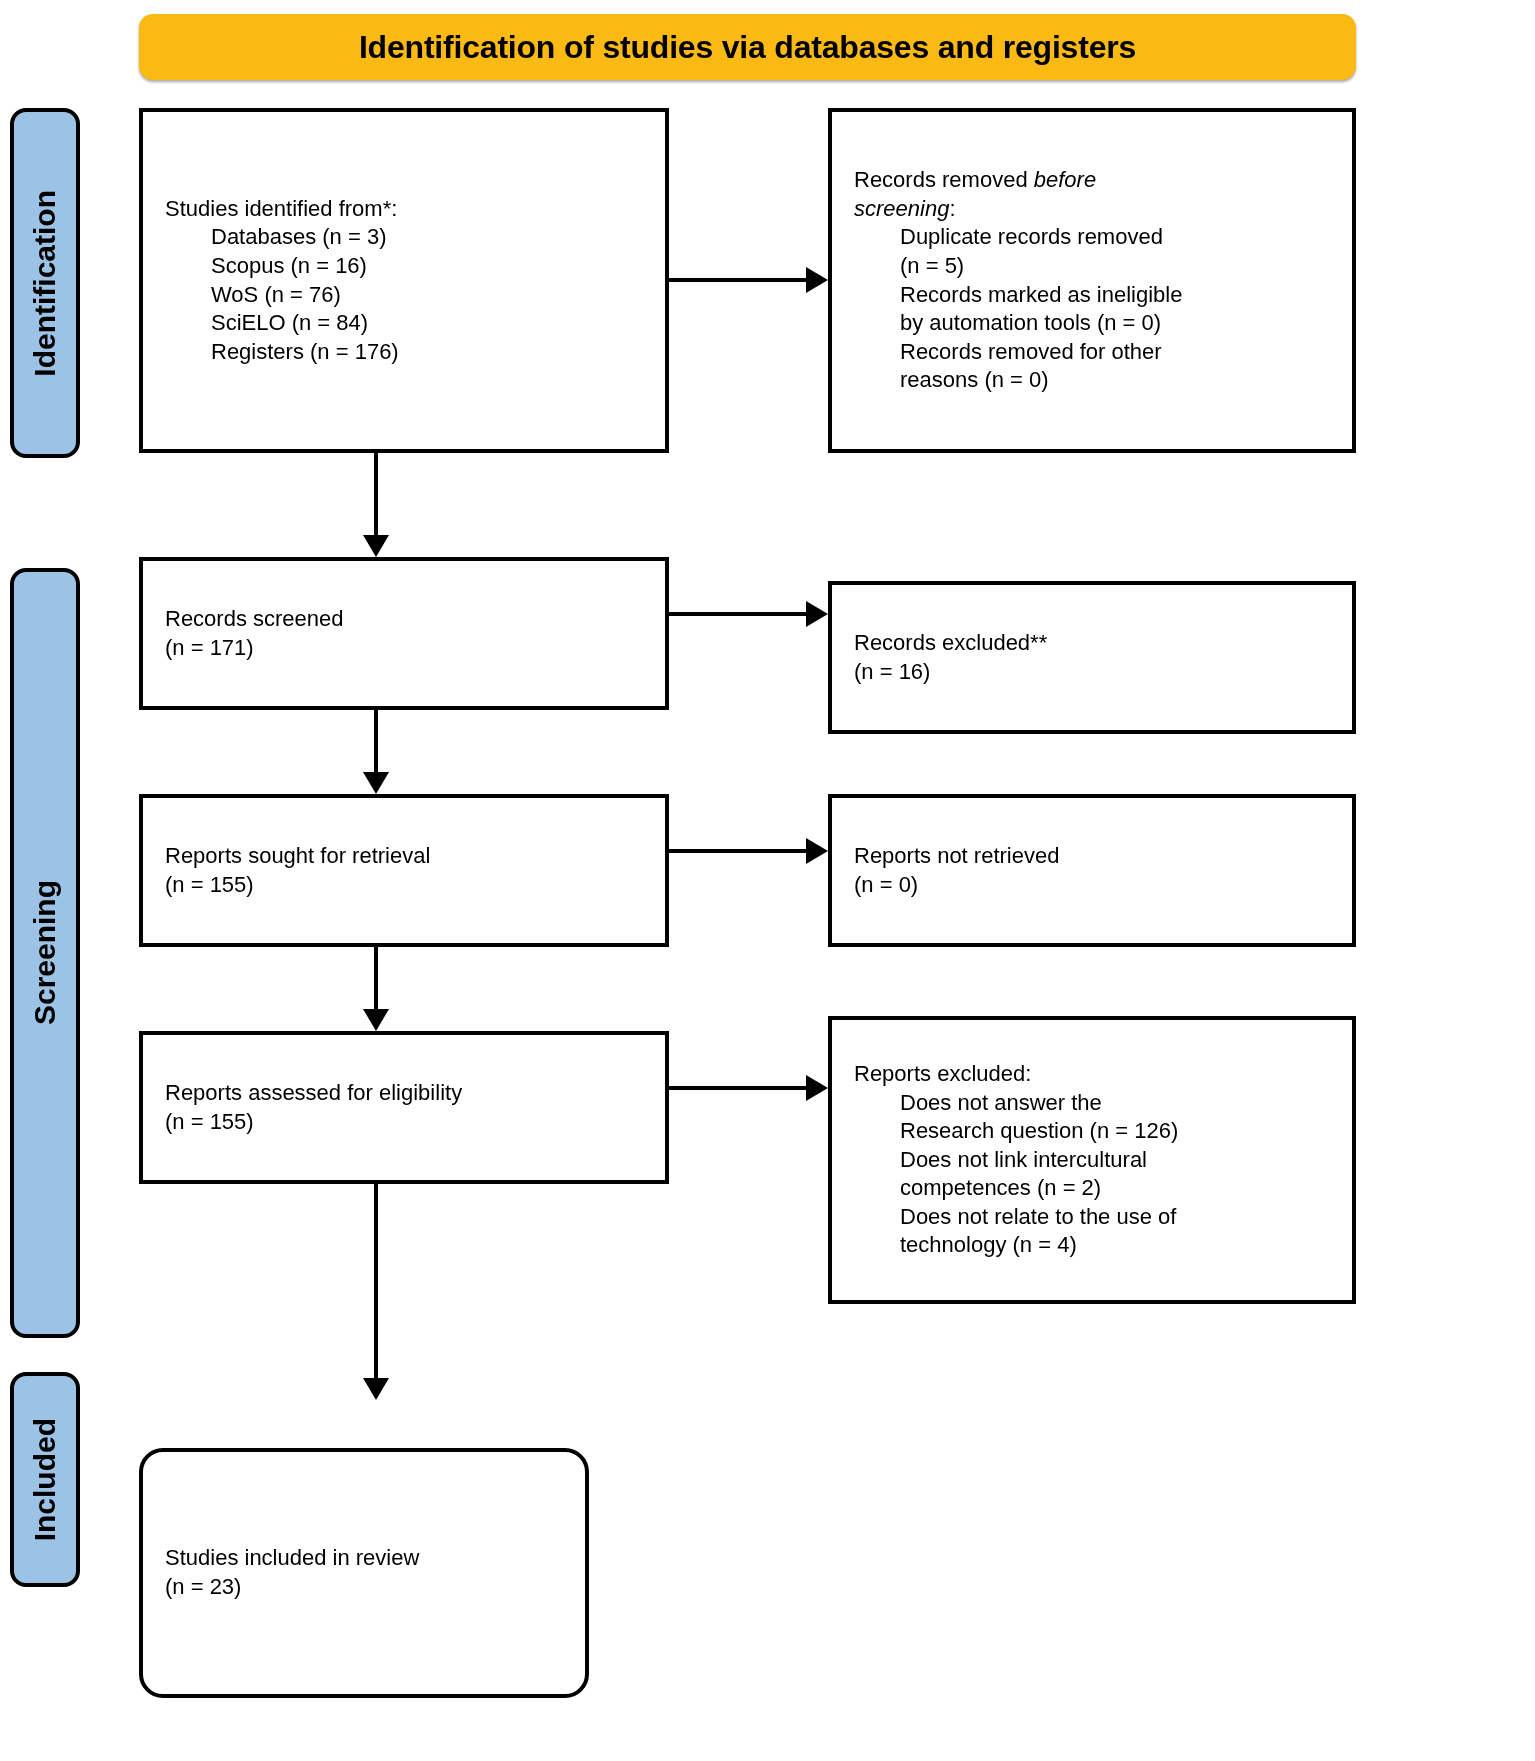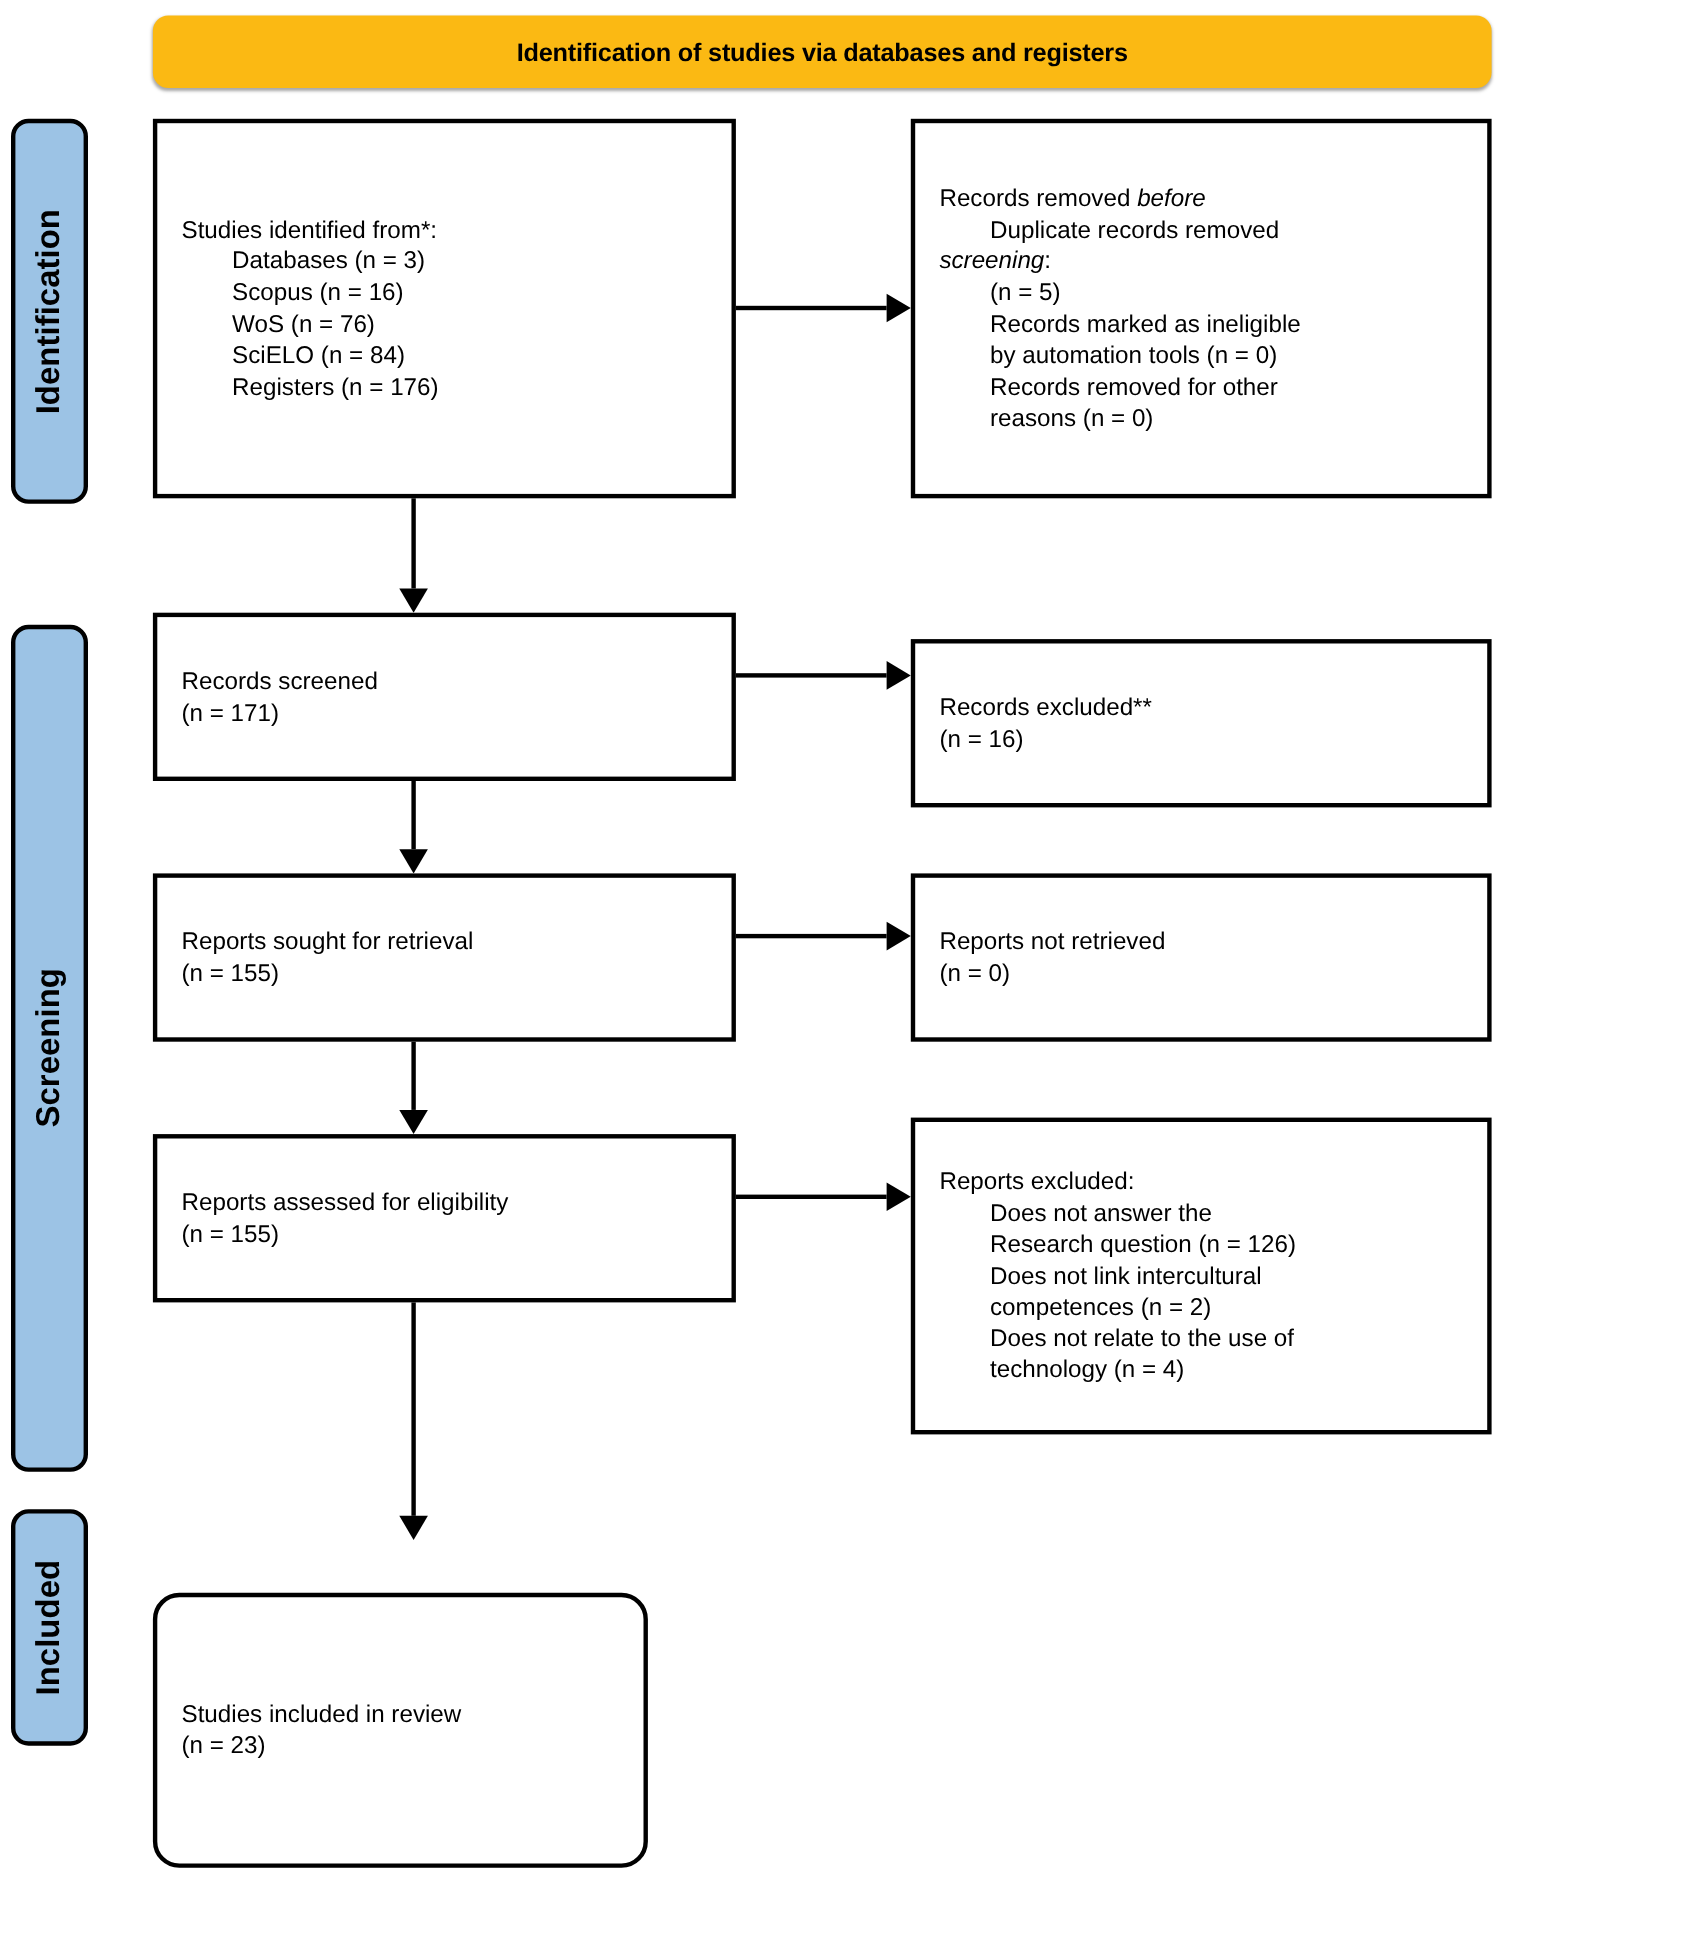--- a/index.html
+++ b/index.html
@@ -27,21 +27,21 @@
     width: 1217px;
     height: 66px;
     background: #FBB913;
     border-radius: 14px;
     box-shadow: 0 2px 3px rgba(0,0,0,0.35);
     display: flex;
     align-items: center;
     justify-content: center;
   }
   .banner-text {
-    font-size: 23px;
+    font-size: 32px;
     font-weight: bold;
     letter-spacing: -0.2px;
     color: #000;
     white-space: nowrap;
   }
 
   
   .rail {
     position: absolute;
     left: 10px;
@@ -133,22 +133,22 @@
       <div class="line indent">Scopus (n = 16)</div>
       <div class="line indent">WoS (n = 76)</div>
       <div class="line indent">SciELO (n = 84)</div>
       <div class="line indent">Registers (n = 176)</div>
     </div>
   </div>
 
   <div class="node" style="left:828px; top:108px; width:528px; height:345px;">
     <div class="node-inner">
       <div class="line"><span>Records removed </span><span class="ital">before</span></div>
+      <div class="line"><span class="ital">screening</span><span>:</span></div>
       <div class="line indent">Duplicate records removed</div>
-      <div class="line"><span class="ital">screening</span><span>:</span></div>
       <div class="line indent">(n = 5)</div>
       <div class="line indent">Records marked as ineligible</div>
       <div class="line indent">by automation tools (n = 0)</div>
       <div class="line indent">Records removed for other</div>
       <div class="line indent">reasons (n = 0)</div>
     </div>
   </div>
 
   <div class="conn h" style="left:669px; top:278px; width:137px;"></div>
   <div class="arrow-right" style="left:806px; top:267px;"></div>

